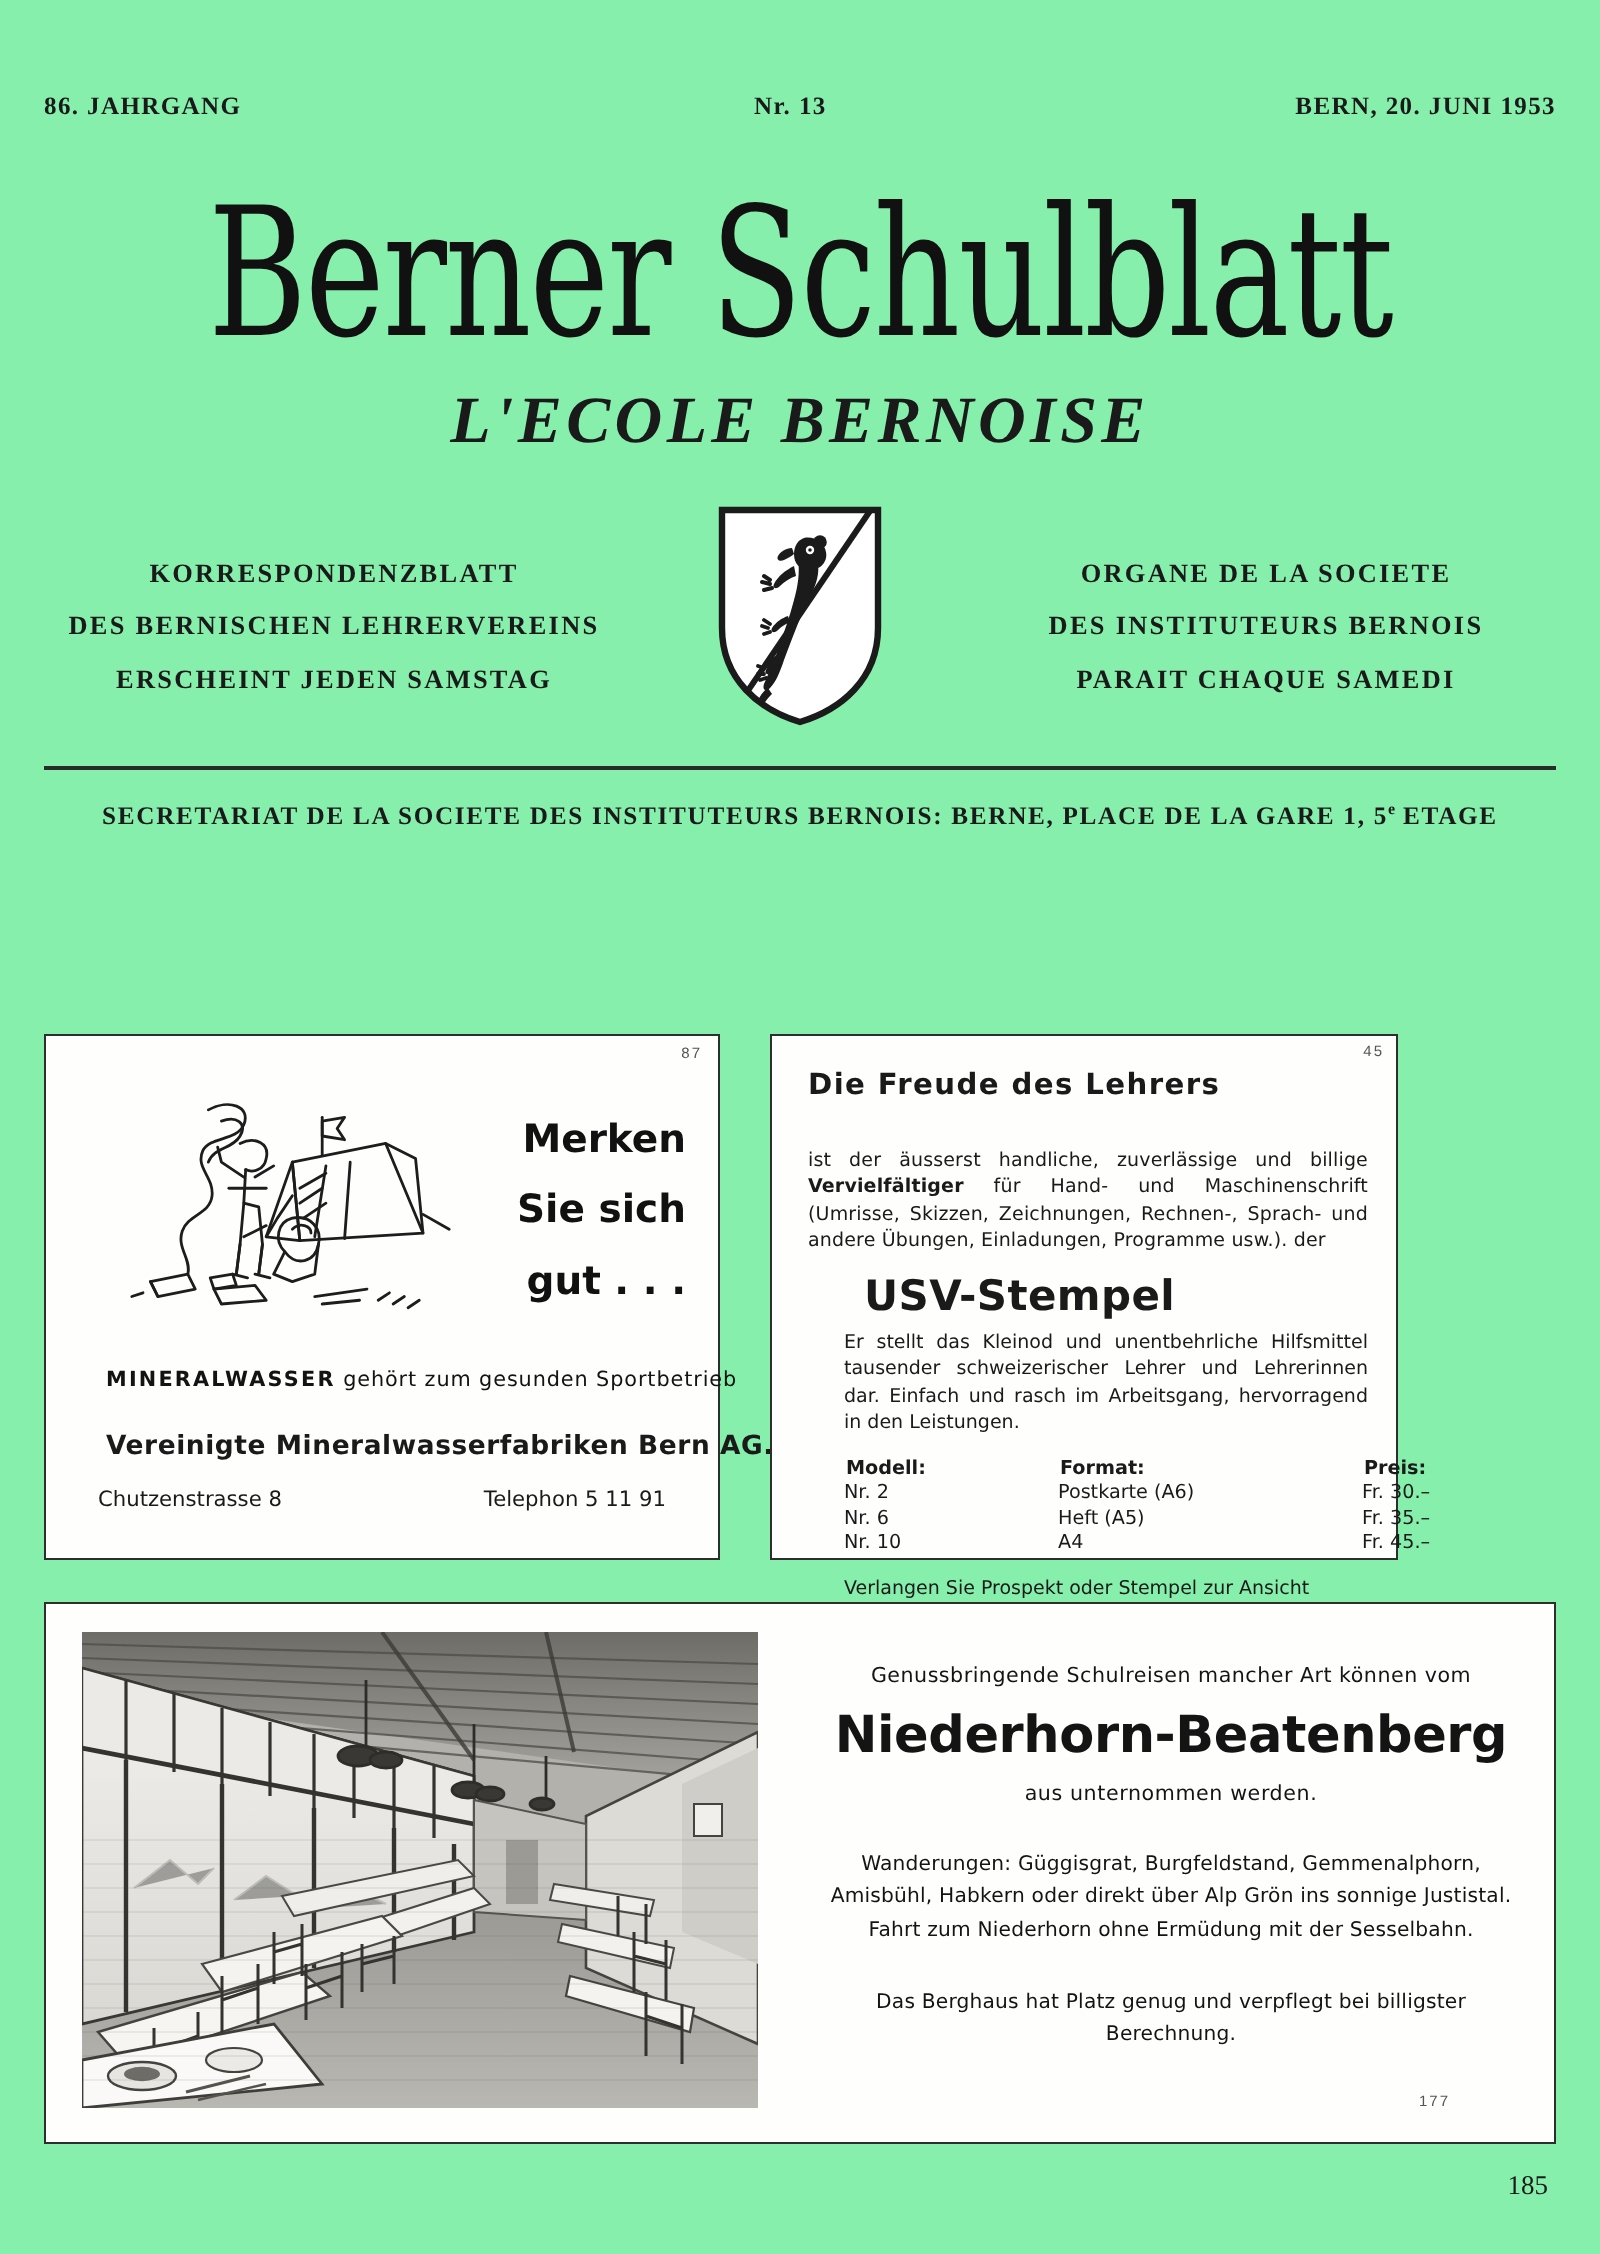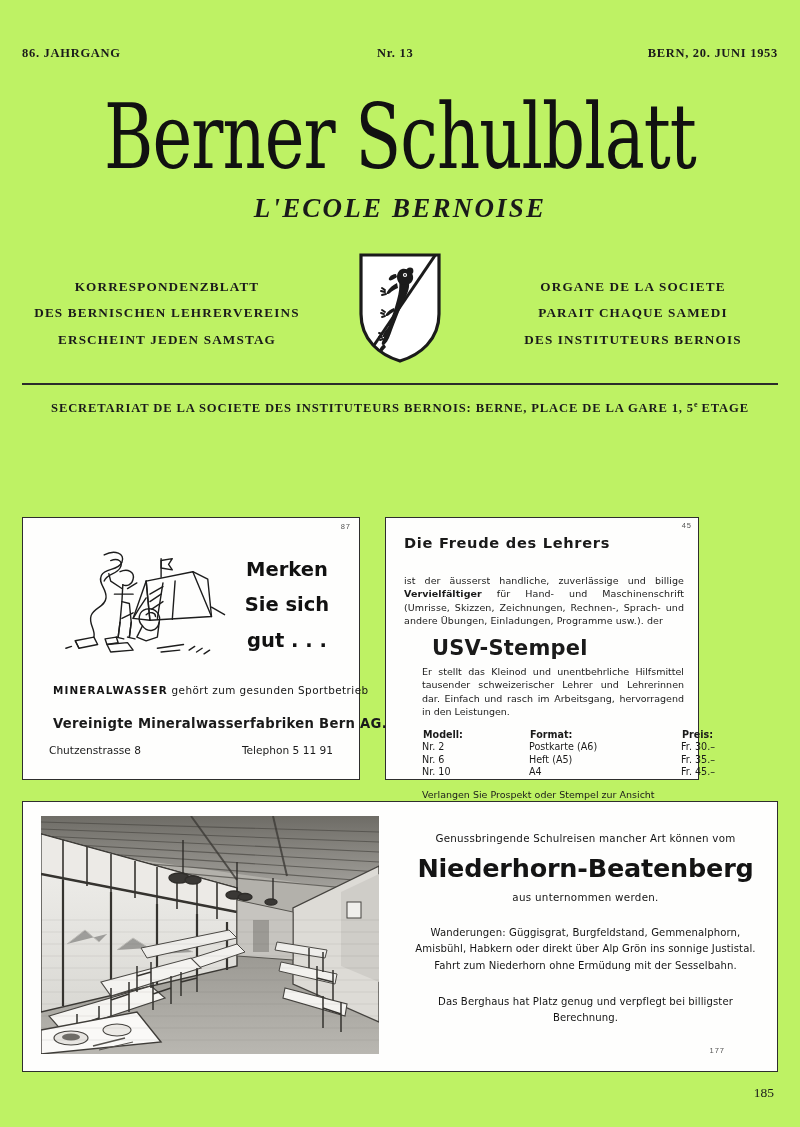--- a/index.html
+++ b/index.html
@@ -11,21 +11,21 @@
     width: 800px;
     height: 1127px;
     position: relative;
     font-family: "Liberation Serif", serif;
     color: #1a1a1a;
     overflow: hidden;
   }
   .page {
     position: absolute;
     inset: 0;
-    background: #bef264;
+    background: #86efac;
   }
 
   
   .meta-row {
     position: absolute;
     top: 46px;
     left: 22px;
     width: 756px;
     display: flex;
     justify-content: space-between;
@@ -55,21 +55,21 @@
   }
   .subtitle {
     position: absolute;
     top: 193px;
     left: 0;
     width: 800px;
     text-align: center;
     font-family: "Liberation Serif", serif;
     font-style: italic;
     font-weight: bold;
-    font-size: 27px;
+    font-size: 33px;
     letter-spacing: 2.2px;
   }
 
   
   .crest-band {
     position: absolute;
     top: 252px;
     left: 22px;
     width: 756px;
     height: 115px;
@@ -142,21 +142,21 @@
   .water-slogan {
     position: absolute;
     right: 16px;
     top: 34px;
     width: 112px;
     font-family: "DejaVu Sans", sans-serif;
     font-weight: bold;
     font-size: 19.5px;
     line-height: 1.82;
     color: #111;
-    text-align: center;
+    text-align: right;
   }
   .water-illo { position: absolute; left: 26px; top: 22px; }
   .water-line1 {
     position: absolute;
     left: 30px; top: 166px;
     font-family: "DejaVu Sans", sans-serif;
     font-size: 10.4px;
     letter-spacing: 0.45px;
     color: #131313;
     white-space: nowrap;
@@ -364,22 +364,22 @@
 
             <path d="M26,92 C23,94 21,97 21,100 C21,102 23,102 24,100
                      C25,98 27,96 28,95 Z"></path>
           </g>
         </g>
       </svg>
     </div>
 
     <div class="lang-col fr">
       <div>ORGANE DE LA SOCIETE</div>
+      <div>DES INSTITUTEURS BERNOIS</div>
       <div>PARAIT CHAQUE SAMEDI</div>
-      <div>DES INSTITUTEURS BERNOIS</div>
     </div>
   </div>
 
   <div class="rule"></div>
 
   <div class="address">
     <div><span>SECRETARIAT DE LA SOCIETE DES INSTITUTEURS BERNOIS: BERNE, PLACE DE LA GARE 1, 5</span><sup>e</sup><span> ETAGE</span></div>
   </div>
 
   <div class="ad" id="ad-water">

